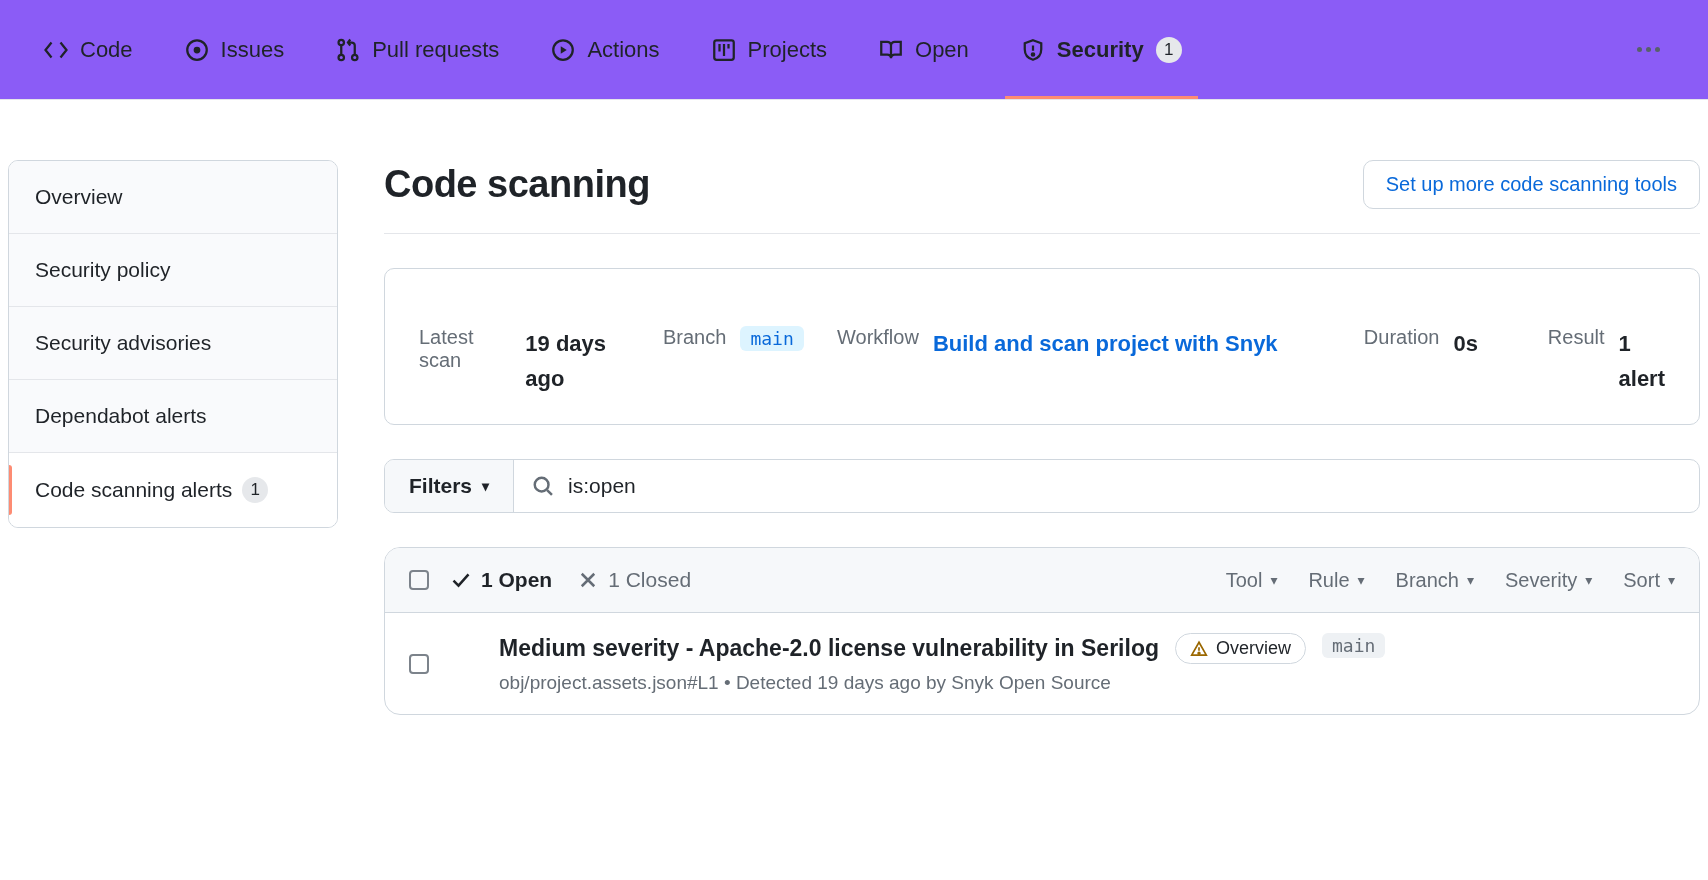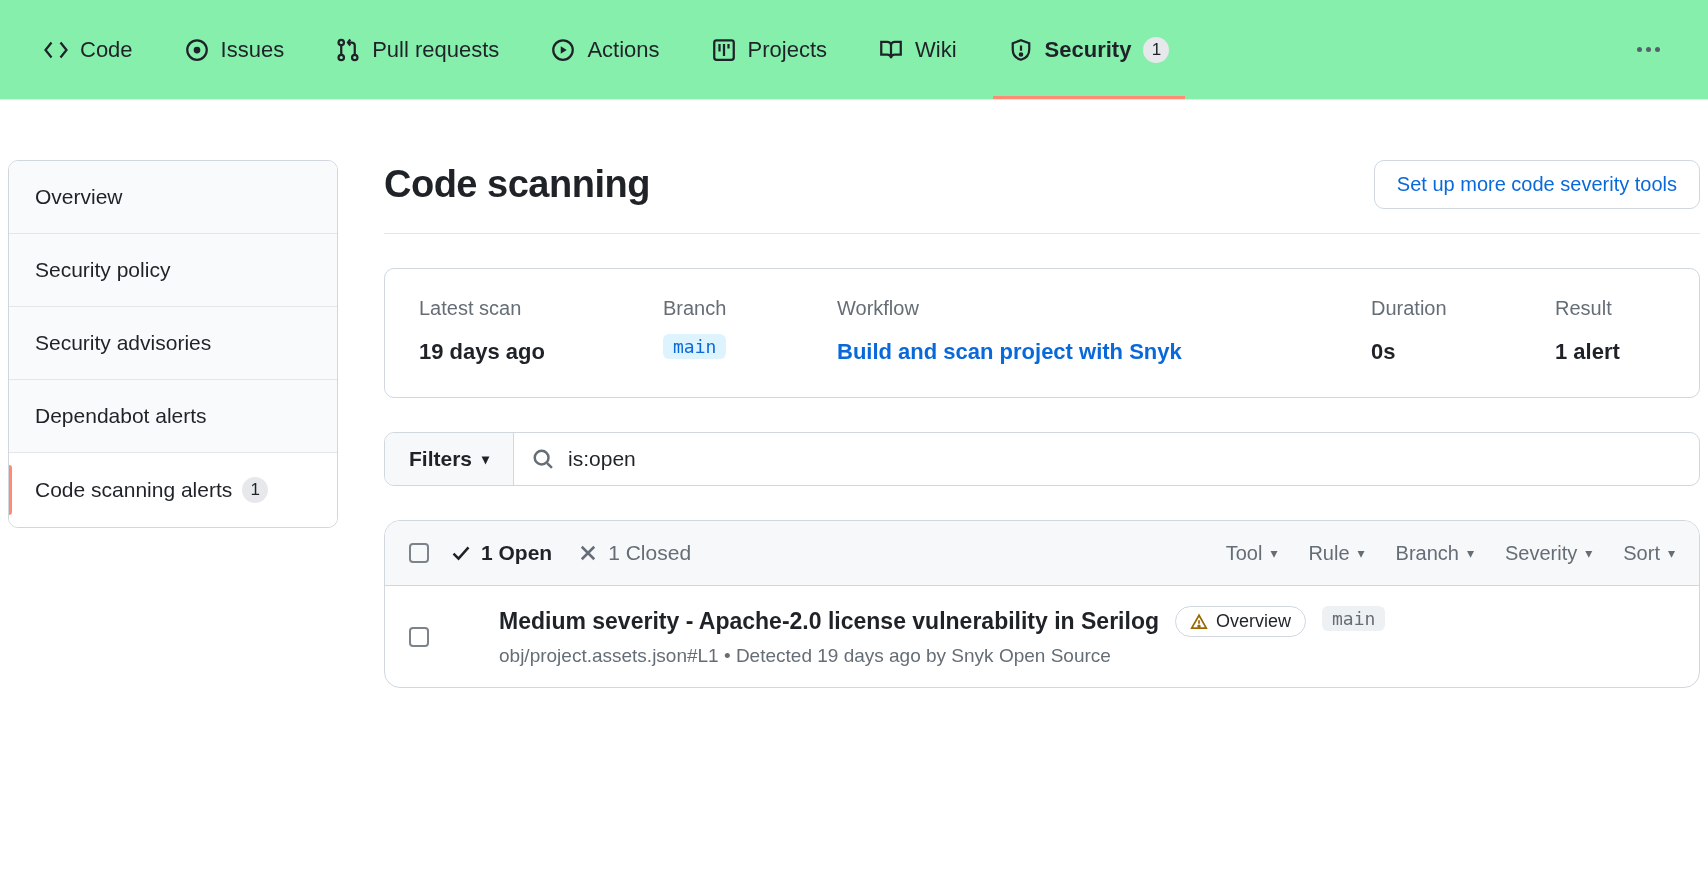--- a/index.html
+++ b/index.html
@@ -5,21 +5,21 @@
   * { box-sizing: border-box; margin: 0; padding: 0; }
   body {
     font-family: -apple-system, BlinkMacSystemFont, "Segoe UI", Helvetica, Arial, sans-serif;
     background: #ffffff;
     color: #1f2328;
     font-size: 16px;
   }
   .topnav {
     display: flex;
     align-items: center;
-    background: #86efac;
+    background: #8b5cf6;
     border-bottom: 1px solid #e4e6ea;
     padding: 0 40px;
     height: 100px;
     gap: 44px;
   }
   .topnav-item {
     display: flex;
     align-items: center;
     gap: 12px;
     color: #1f2328;
@@ -128,21 +128,21 @@
     cursor: pointer;
   }
   .summary-box {
     border: 1px solid #d0d7de;
     border-radius: 10px;
     padding: 28px 34px;
     display: flex;
     gap: 24px;
     margin-bottom: 34px;
   }
-  .summary-col { display: flex; flex-direction: column; gap: 14px; }
+  .summary-col { display: flex; flex-direction: row; gap: 14px; margin-top: 29px; }
   .summary-col.latest { flex-basis: 220px; }
   .summary-col.branch { flex-basis: 150px; }
   .summary-col.workflow { flex: 1; }
   .summary-col.duration { flex-basis: 160px; }
   .summary-col.result { flex-basis: 110px; }
   .summary-label { color: #656d76; font-size: 20px; }
   .summary-value { font-size: 22px; font-weight: 600; color: #1f2328; line-height: 1.6; }
   .branch-chip {
     display: inline-block;
     background: #ddf4ff;
@@ -278,21 +278,21 @@
     <svg viewBox="0 0 16 16" fill="none" stroke="currentColor" stroke-width="1.5">
         <rect x="1.5" y="1.5" width="13" height="13" rx="1.5"></rect>
         <path d="M5 4v5M8 4v8M11 4v3"></path>
       </svg>
     <span>Projects</span>
   </div>
   <div class="topnav-item">
     <svg viewBox="0 0 16 16" fill="none" stroke="currentColor" stroke-width="1.5">
         <path d="M1.5 2.5h4a2.5 2.5 0 012.5 2.5v8.5a2.5 2.5 0 00-2.5-2.5h-4zM14.5 2.5h-4A2.5 2.5 0 008 5v8.5a2.5 2.5 0 012.5-2.5h4z"></path>
       </svg>
-    <span>Wiki</span>
+    <span>Open</span>
   </div>
   <div class="topnav-item active">
     <svg viewBox="0 0 16 16" fill="none" stroke="currentColor" stroke-width="1.5">
         <path d="M8 1.5l5.5 2v4c0 3.8-2.5 6.2-5.5 7-3-0.8-5.5-3.2-5.5-7v-4z"></path>
         <path d="M8 5v3.5"></path>
         <circle cx="8" cy="11" r="0.8" fill="currentColor"></circle>
       </svg>
     <span>Security</span>
     <span class="badge">1</span>
   </div>
@@ -322,21 +322,21 @@
       <div class="side-item selected">
         <span>Code scanning alerts</span>
         <span class="badge">1</span>
       </div>
     </div>
   </aside>
 
   <main class="main">
     <div class="page-header">
       <h1 class="page-title">Code scanning</h1>
-      <button class="setup-btn">Set up more code severity tools</button>
+      <button class="setup-btn">Set up more code scanning tools</button>
     </div>
 
     <div class="summary-box">
       <div class="summary-col latest">
         <span class="summary-label">Latest scan</span>
         <span class="summary-value">19 days ago</span>
       </div>
       <div class="summary-col branch">
         <span class="summary-label">Branch</span>
         <span class="branch-chip">main</span>

